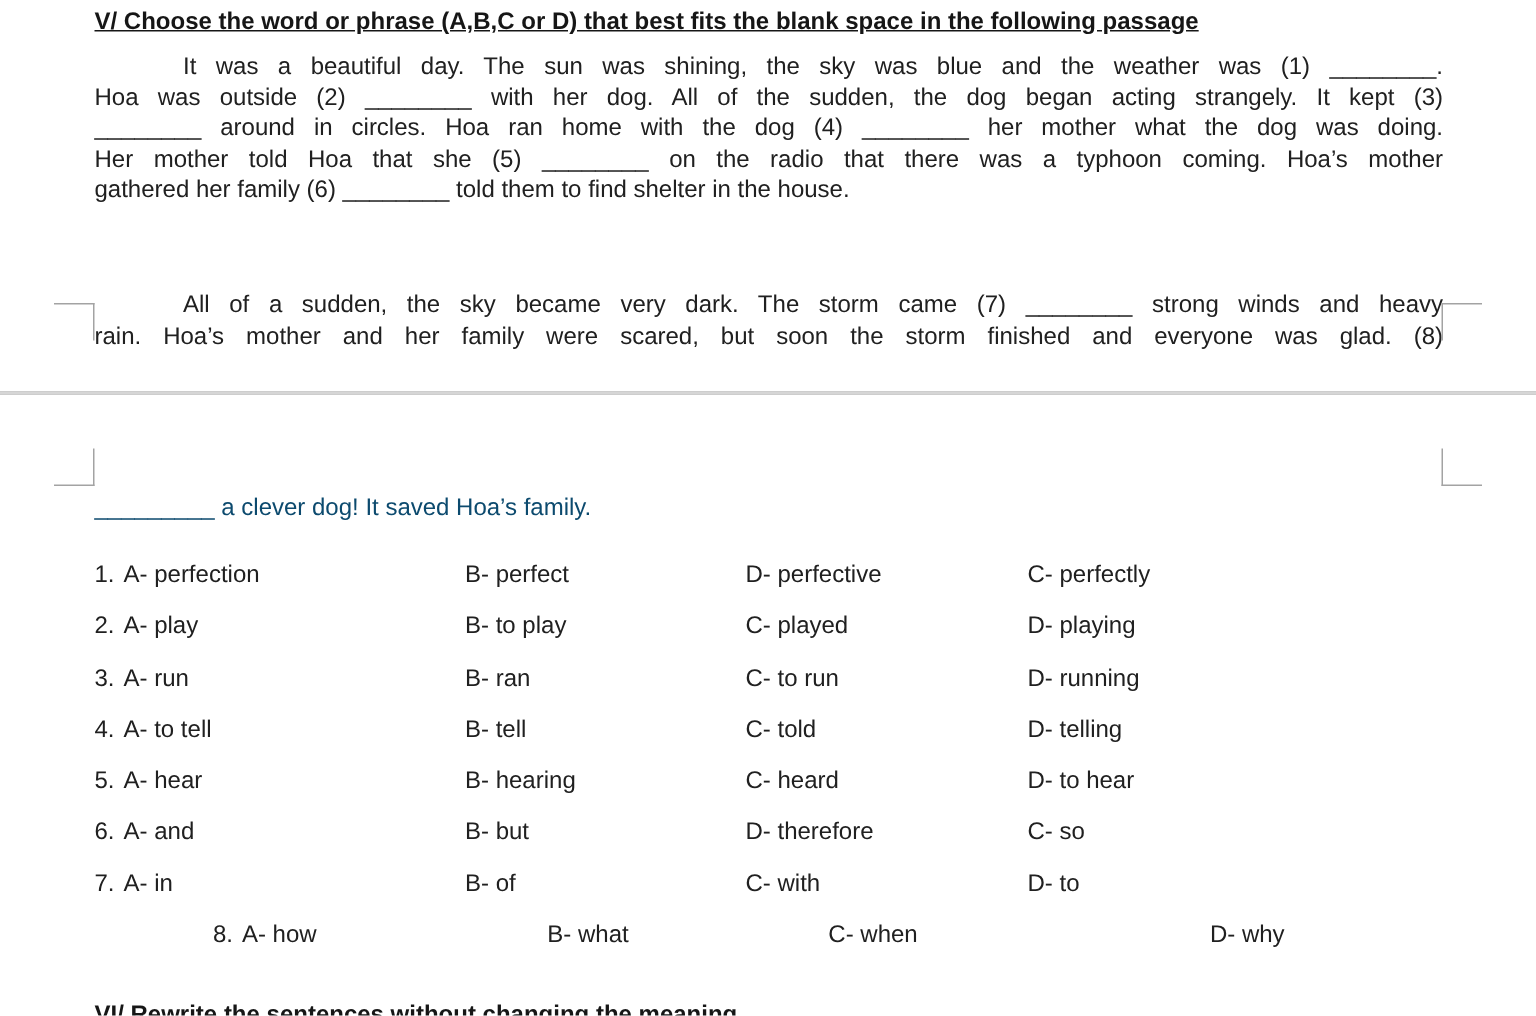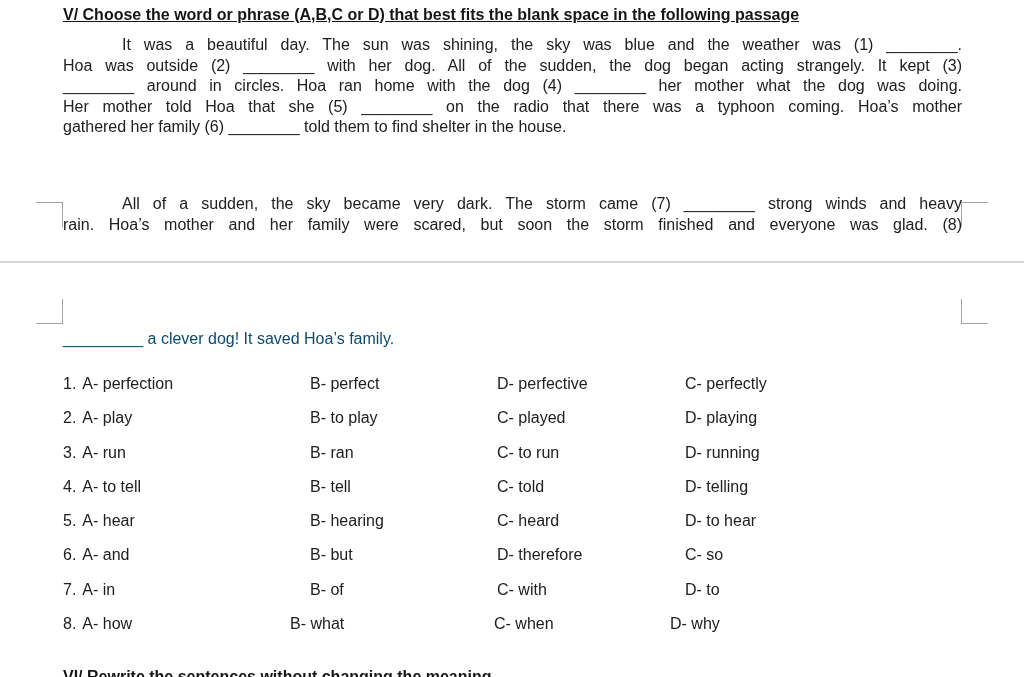--- a/index.html
+++ b/index.html
@@ -54,21 +54,21 @@
   .cropmark--p2-right { left: 961px; top: 299px; width: 27px; height: 25px; border-bottom: 1px solid #a3a3a3; border-left: 1px solid #a3a3a3; }
 
   
   .options { position: absolute; left: 63px; top: 355px; width: 930px; font-size: 16px; color: #202020; }
   .opt-row {
     display: grid;
     grid-template-columns: 247px 187px 188px 1fr;
     height: 34.3px;
     align-items: center;
   }
-  .opt-row--shift { grid-template-columns: 227px 204px 176px 1fr; }
+  .opt-row--shift { grid-template-columns: 227px 204px 176px 1fr; text-align: center; }
   .q-num { margin-right: 6px; }
   .opt-cell { white-space: nowrap; margin-top: 20px; }
 
   .next-section {
     position: absolute; left: 63px; top: 668px;
     font-size: 16px; font-weight: bold;
     white-space: nowrap;
     color: #161616;
   }
 </style>

